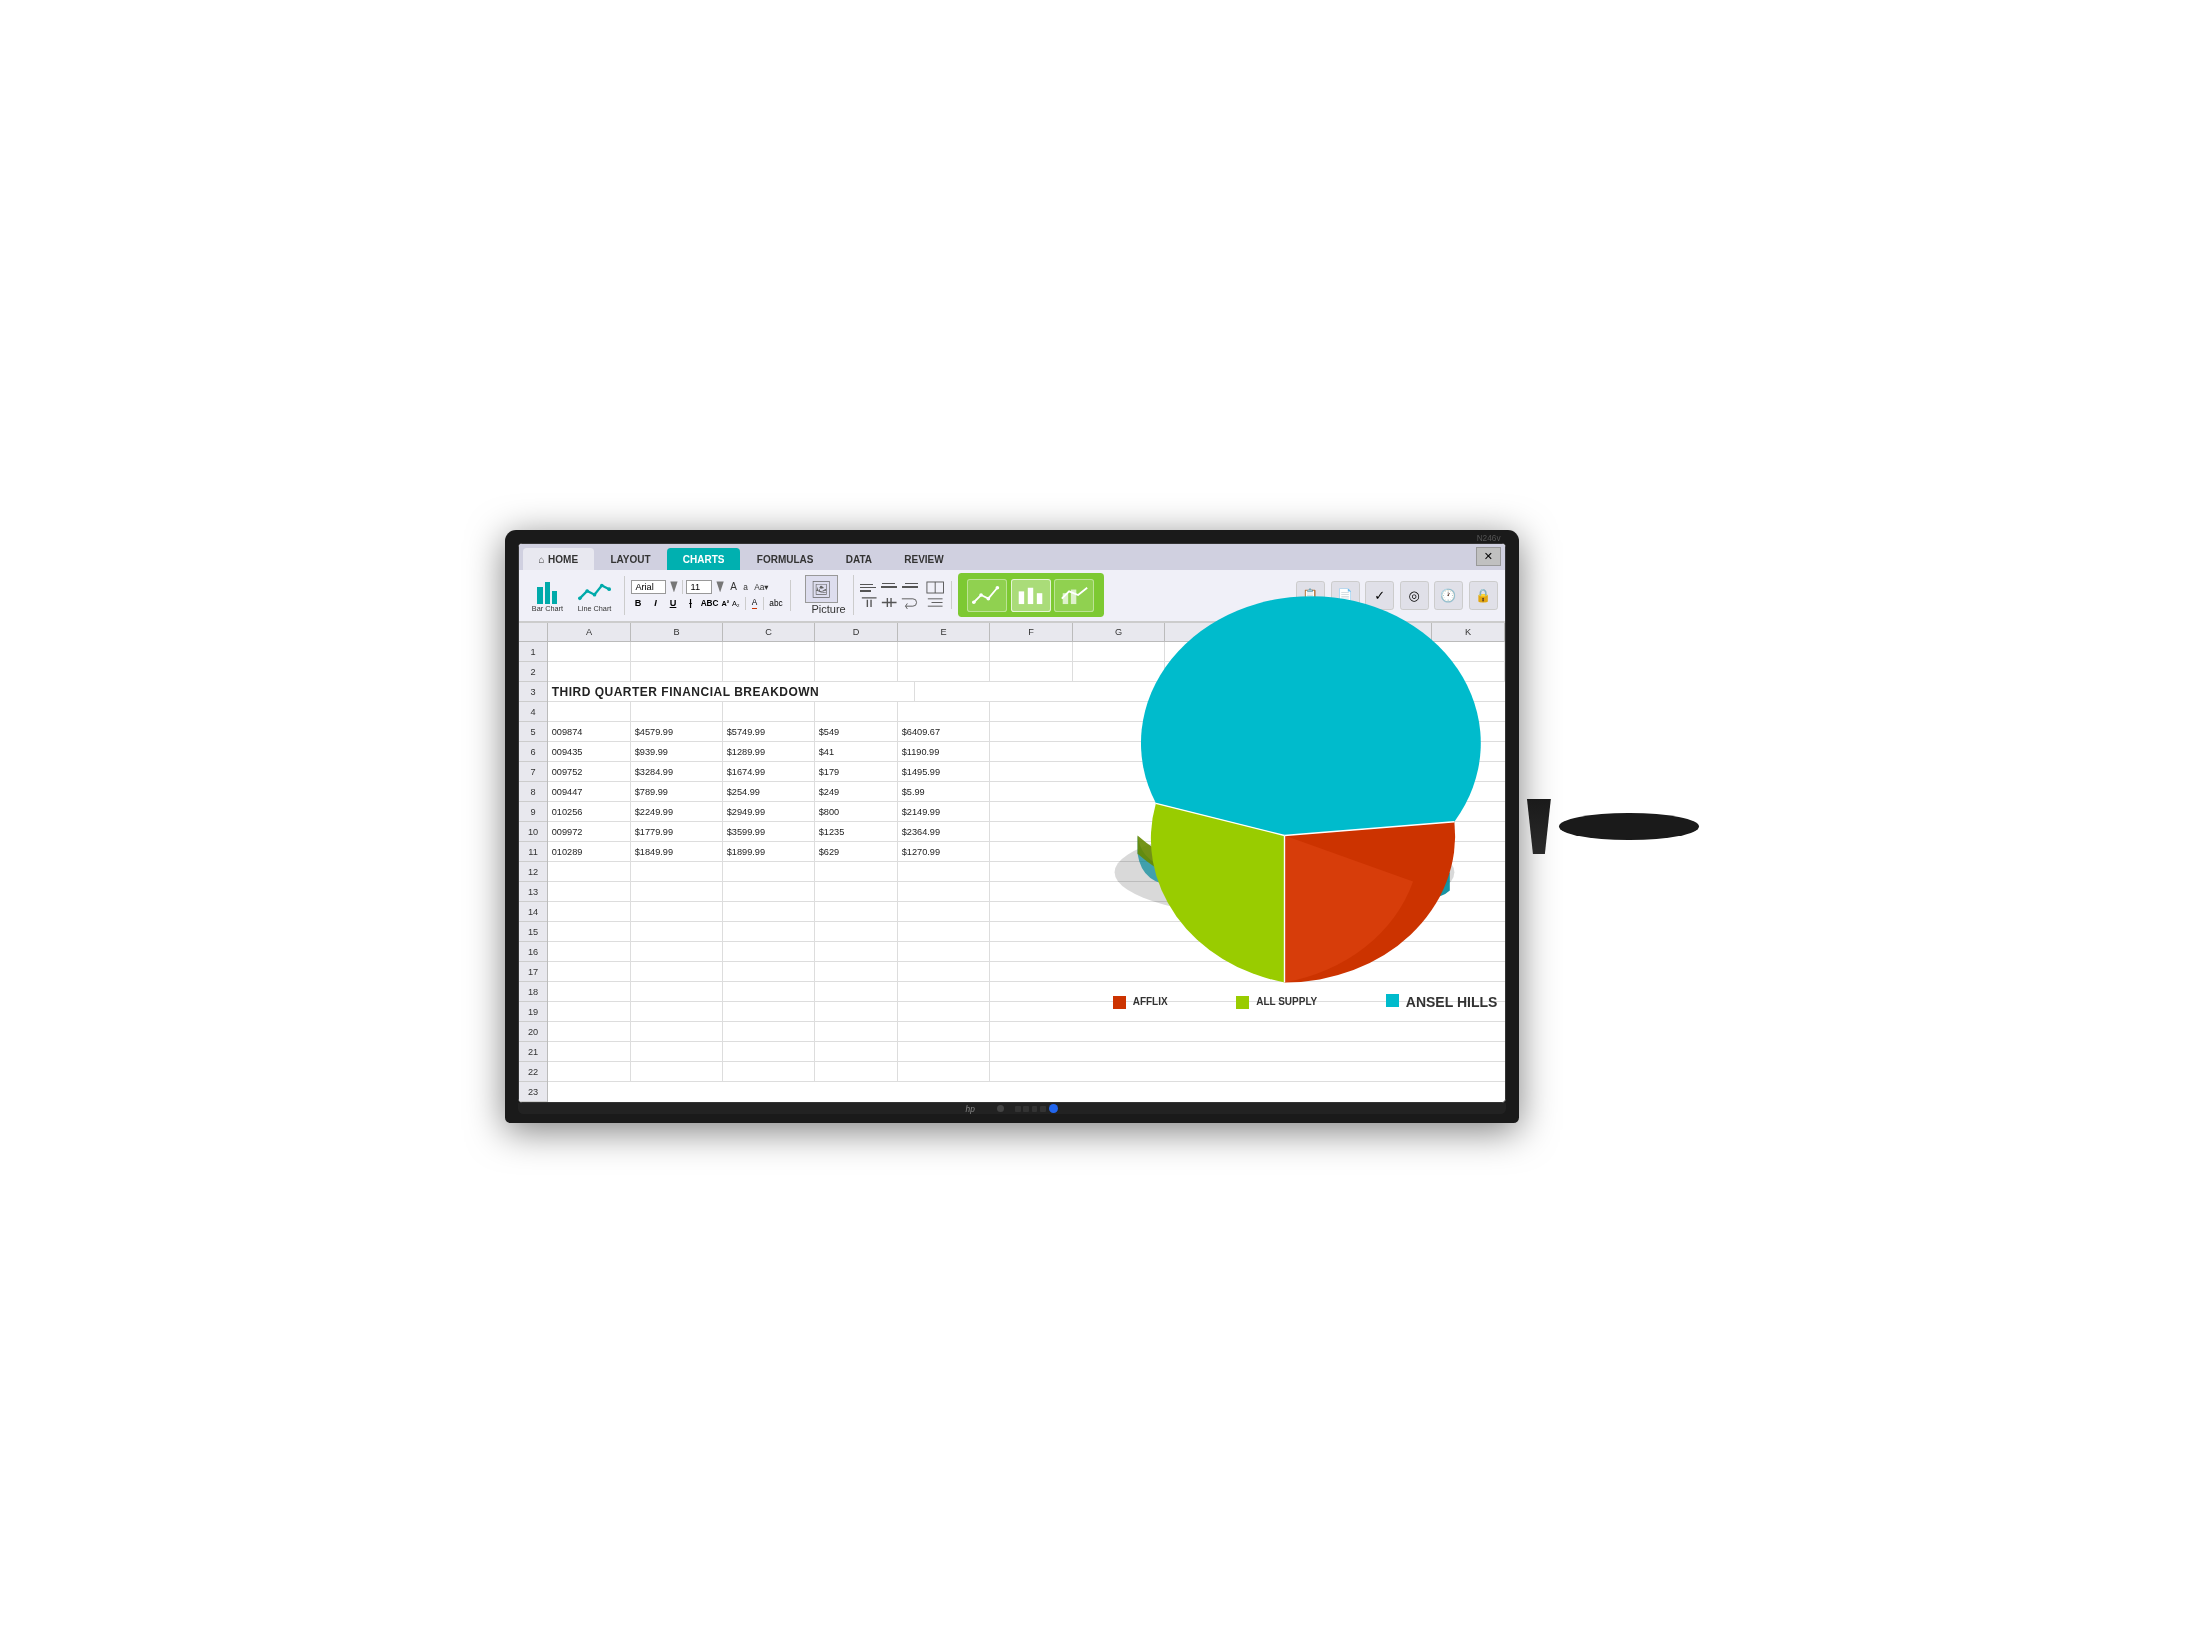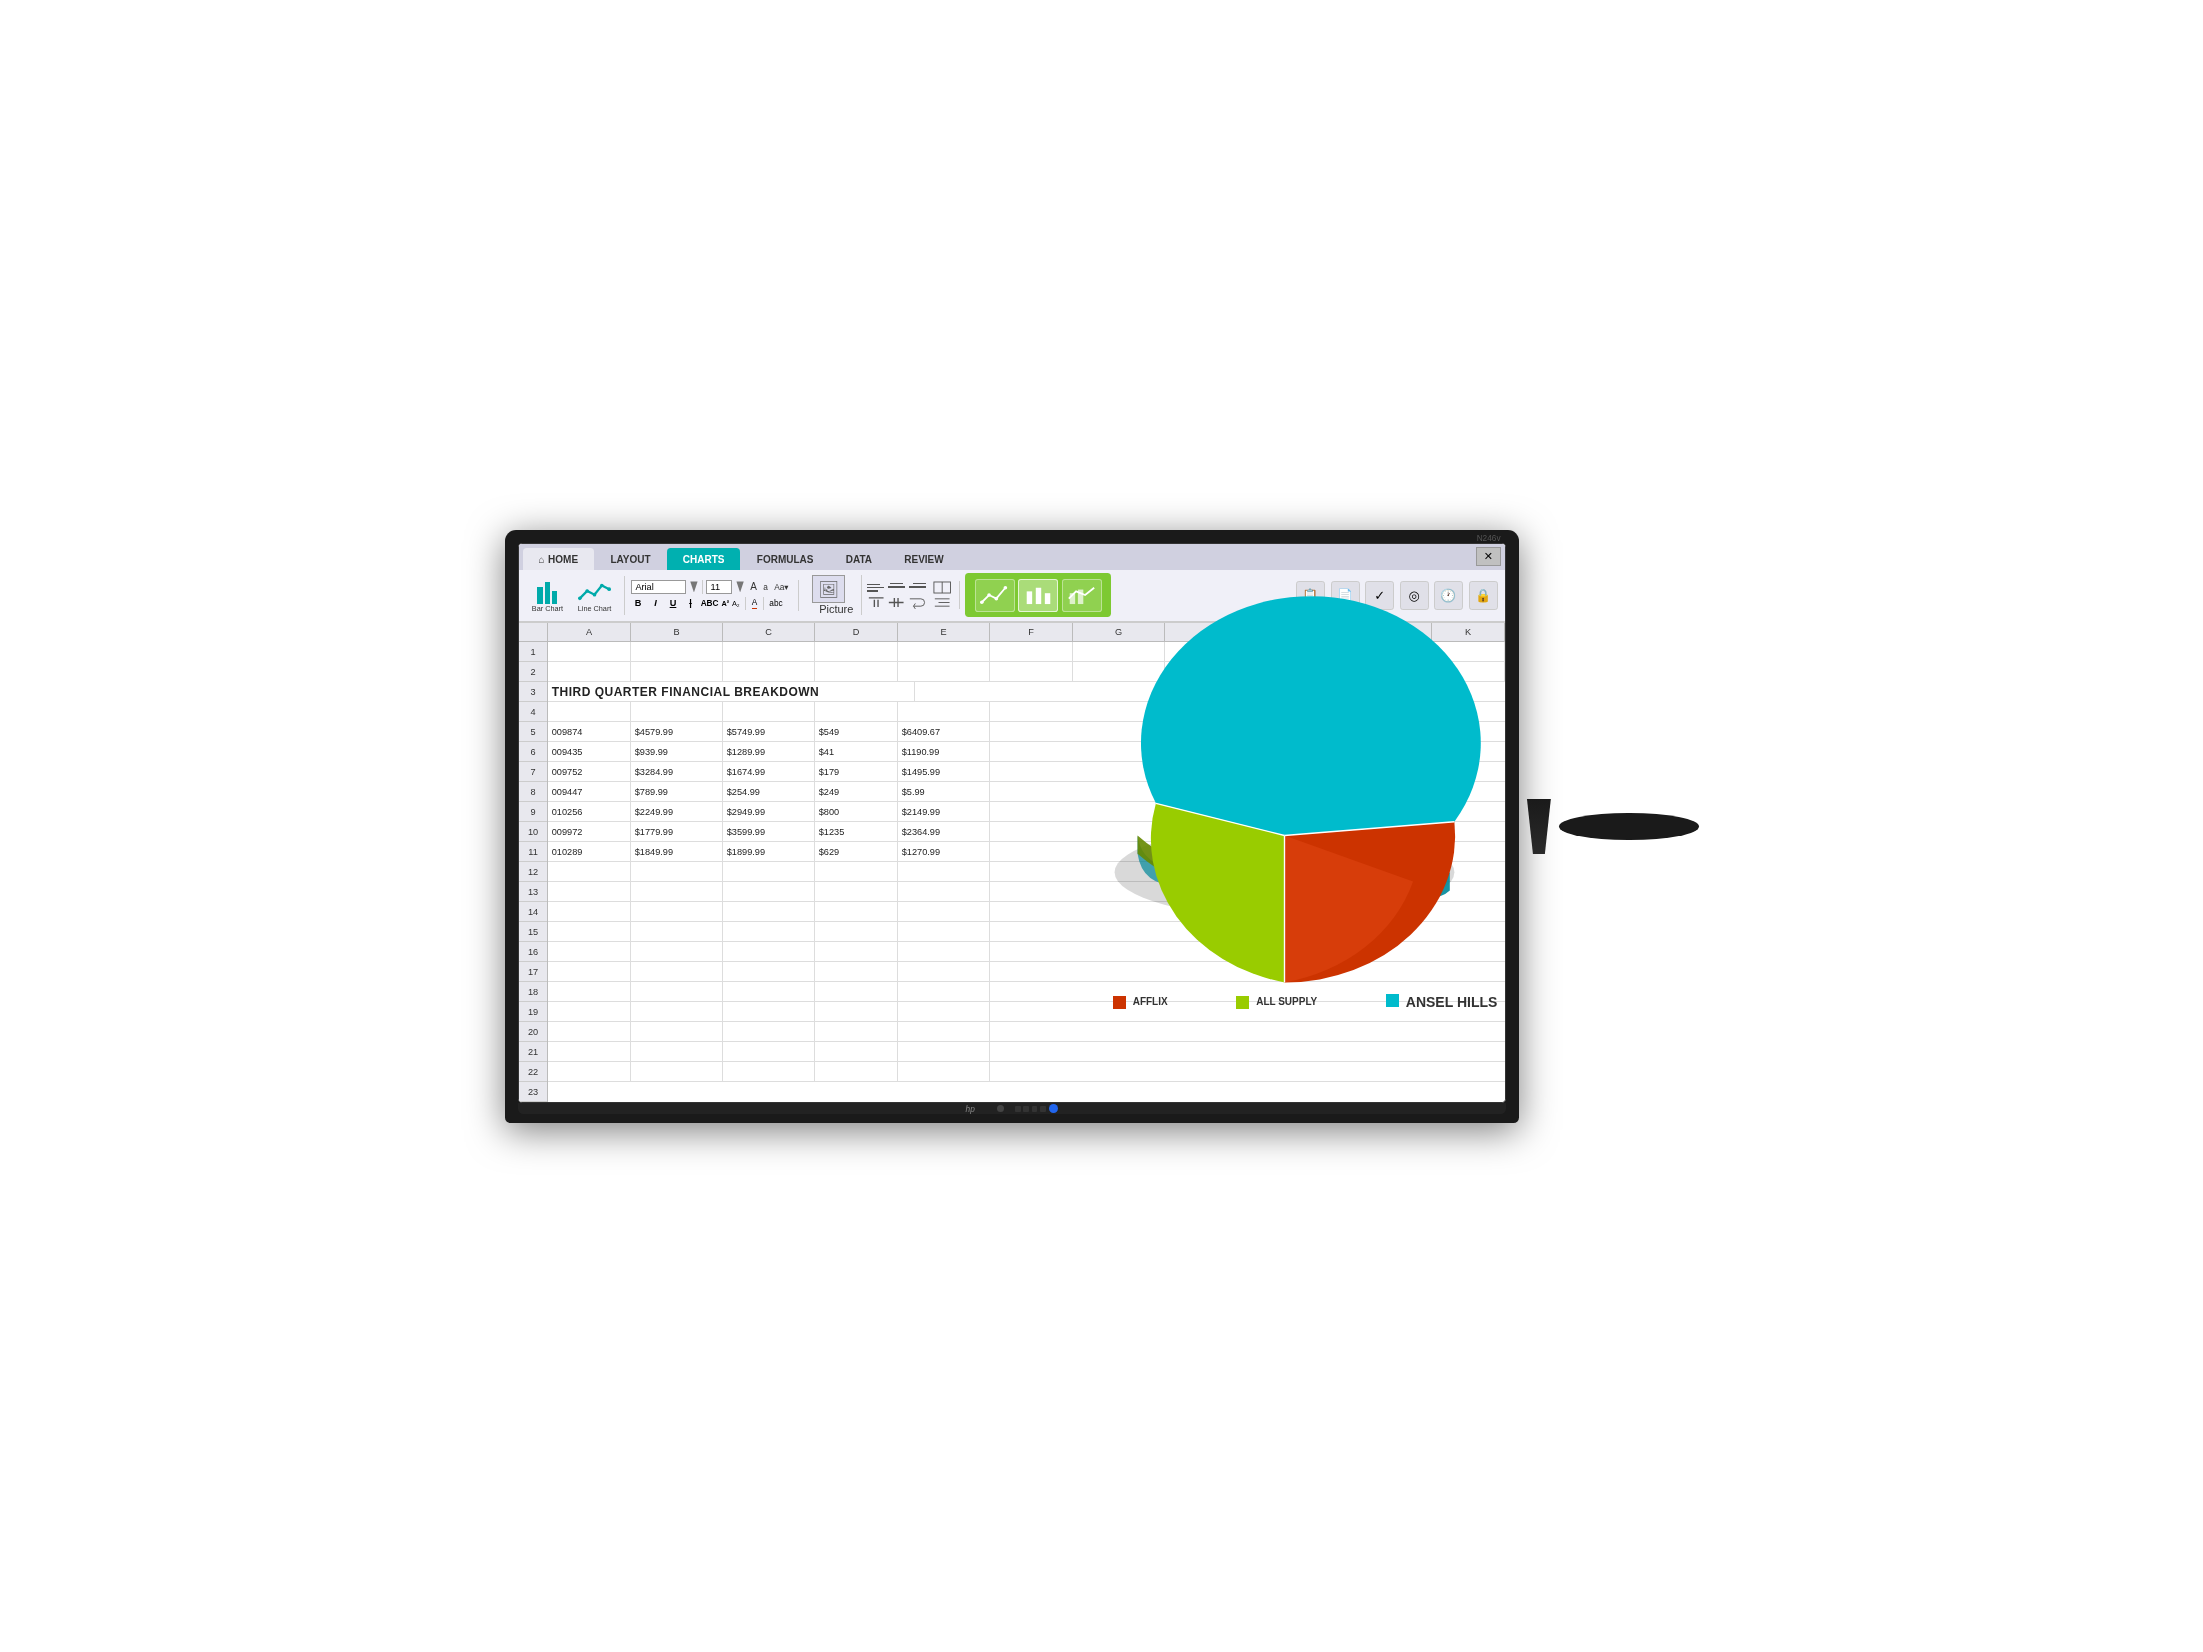--- a/index.html
+++ b/index.html
@@ -149,21 +149,21 @@
     .font-row1 {
       display: flex;
       align-items: center;
       gap: 2.8px;
     }
 
     .font-name-box {
       border: 0.9px solid #999;
       padding: 0.9px 3.7px;
       font-size: 9.2px;
-      width: 55px;
+      width: 35px;
       background: #fff;
     }
 
     .font-size-box {
       border: 0.9px solid #999;
       padding: 0.9px 3.7px;
       font-size: 9.2px;
       width: 26px;
       background: #fff;
     }

